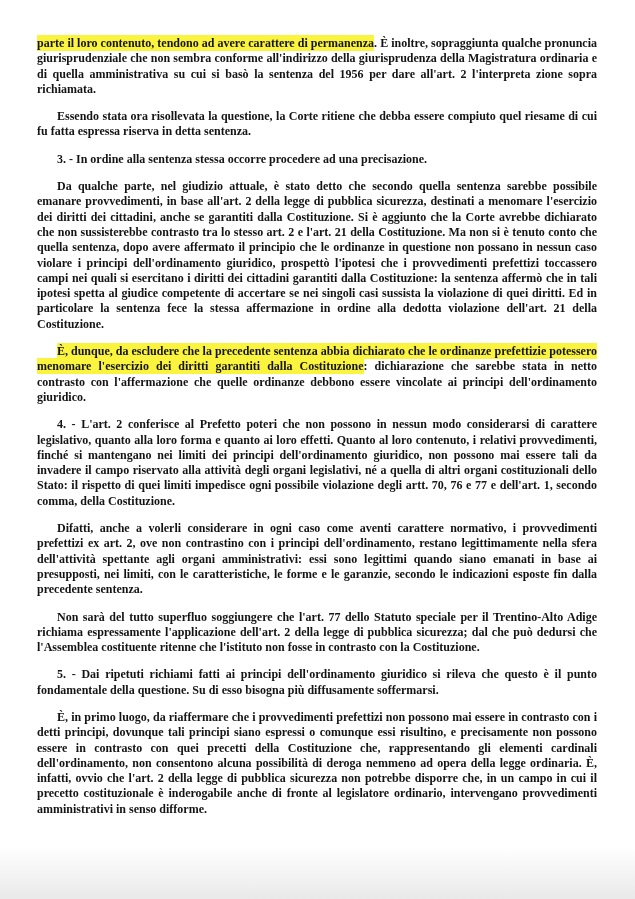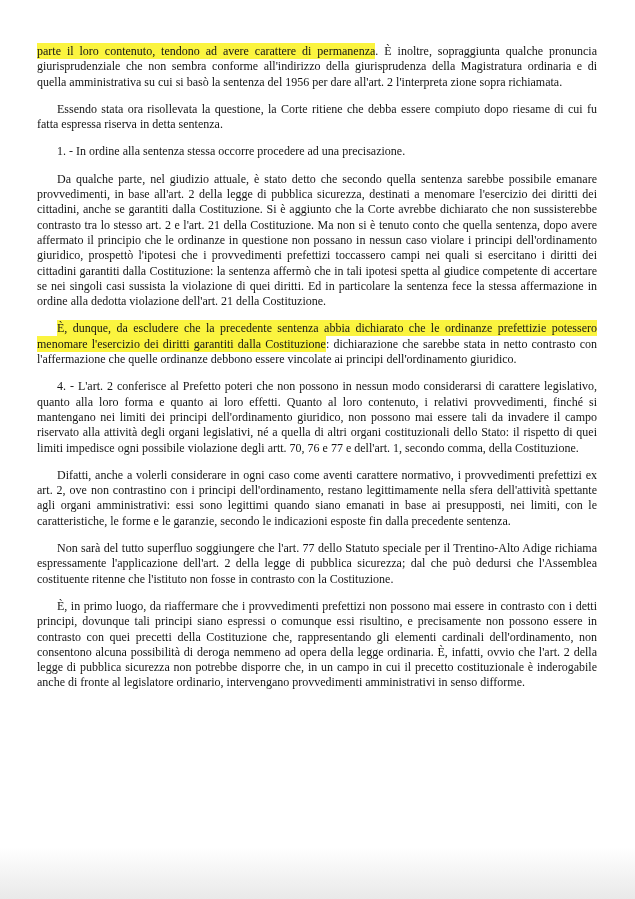--- a/index.html
+++ b/index.html
@@ -11,22 +11,23 @@
     background: #ffffff;
     font-family: "Liberation Serif", serif;
     font-size: 12px;
     line-height: 15.3px;
     color: #141414;
     padding: 32px 38px 0 37px;
     overflow: hidden;
   }
   .doc-body { width: 100%; }
   .para {
-    margin: 12px 0 12px 0;
+    margin: 4px 0 12px 0;
     text-align: justify;
+    font-weight: bold;
   }
   .para.indent { text-indent: 20px; }
   .seg { }
   .seg.hl {
     padding: 1px 0;
     box-decoration-break: clone;
     -webkit-box-decoration-break: clone;
   }
   .bottom-shade {
     position: absolute;
@@ -35,23 +36,24 @@
     background: linear-gradient(to bottom, rgba(233,233,233,0) 0%, #e9e9e9 100%);
     pointer-events: none;
   }
 </style>
 </head>
 <body>
 
 <div class="page" style="background-color: rgb(255, 255, 255); color: rgb(20, 20, 20);">
   <div class="doc-body" id="document-body">
       <p class="para"><span class="seg hl" style="background-color: rgb(251, 244, 63);">parte il loro contenuto, tendono ad avere carattere di permanenza</span><span class="seg">. È inoltre, sopraggiunta qualche pronuncia giurisprudenziale che non sembra conforme all'indirizzo della giurisprudenza della Magistratura ordinaria e di quella amministrativa su cui si basò la sentenza del 1956 per dare all'art. 2 l'interpreta zione sopra richiamata.</span></p>
-      <p class="para indent"><span class="seg">Essendo stata ora risollevata la questione, la Corte ritiene che debba essere compiuto dopo riesame di cui fu fatta espressa riserva in detta sentenza.</span></p>
-      <p class="para indent"><span class="seg">1. - In ordine alla sentenza stessa occorre procedere ad una precisazione.</span></p>
+      <p class="para indent"><span class="seg">Essendo stata ora risollevata la questione, la Corte ritiene che debba essere compiuto quel riesame di cui fu fatta espressa riserva in detta sentenza.</span></p>
+      <p class="para indent"><span class="seg">3. - In ordine alla sentenza stessa occorre procedere ad una precisazione.</span></p>
       <p class="para indent"><span class="seg">Da qualche parte, nel giudizio attuale, è stato detto che secondo quella sentenza sarebbe possibile emanare provvedimenti, in base all'art. 2 della legge di pubblica sicurezza, destinati a menomare l'esercizio dei diritti dei cittadini, anche se garantiti dalla Costituzione. Si è aggiunto che la Corte avrebbe dichiarato che non sussisterebbe contrasto tra lo stesso art. 2 e l'art. 21 della Costituzione. Ma non si è tenuto conto che quella sentenza, dopo avere affermato il principio che le ordinanze in questione non possano in nessun caso violare i principi dell'ordinamento giuridico, prospettò l'ipotesi che i provvedimenti prefettizi toccassero campi nei quali si esercitano i diritti dei cittadini garantiti dalla Costituzione: la sentenza affermò che in tali ipotesi spetta al giudice competente di accertare se nei singoli casi sussista la violazione di quei diritti. Ed in particolare la sentenza fece la stessa affermazione in ordine alla dedotta violazione dell'art. 21 della Costituzione.</span></p>
       <p class="para indent"><span class="seg hl" style="background-color: rgb(251, 244, 63);">È, dunque, da escludere che la precedente sentenza abbia dichiarato che le ordinanze prefettizie potessero menomare l'esercizio dei diritti garantiti dalla Costituzione</span><span class="seg">: dichiarazione che sarebbe stata in netto contrasto con l'affermazione che quelle ordinanze debbono essere vincolate ai principi dell'ordinamento giuridico.</span></p>
       <p class="para indent"><span class="seg">4. - L'art. 2 conferisce al Prefetto poteri che non possono in nessun modo considerarsi di carattere legislativo, quanto alla loro forma e quanto ai loro effetti. Quanto al loro contenuto, i relativi provvedimenti, finché si mantengano nei limiti dei principi dell'ordinamento giuridico, non possono mai essere tali da invadere il campo riservato alla attività degli organi legislativi, né a quella di altri organi costituzionali dello Stato: il rispetto di quei limiti impedisce ogni possibile violazione degli artt. 70, 76 e 77 e dell'art. 1, secondo comma, della Costituzione.</span></p>
       <p class="para indent"><span class="seg">Difatti, anche a volerli considerare in ogni caso come aventi carattere normativo, i provvedimenti prefettizi ex art. 2, ove non contrastino con i principi dell'ordinamento, restano legittimamente nella sfera dell'attività spettante agli organi amministrativi: essi sono legittimi quando siano emanati in base ai presupposti, nei limiti, con le caratteristiche, le forme e le garanzie, secondo le indicazioni esposte fin dalla precedente sentenza.</span></p>
       <p class="para indent"><span class="seg">Non sarà del tutto superfluo soggiungere che l'art. 77 dello Statuto speciale per il Trentino-Alto Adige richiama espressamente l'applicazione dell'art. 2 della legge di pubblica sicurezza; dal che può dedursi che l'Assemblea costituente ritenne che l'istituto non fosse in contrasto con la Costituzione.</span></p>
+      <p class="para indent"><span class="seg">5. - Dai ripetuti richiami fatti ai principi dell'ordinamento giuridico si rileva che questo è il punto fondamentale della questione. Su di esso bisogna più diffusamente soffermarsi.</span></p>
       <p class="para indent"><span class="seg">È, in primo luogo, da riaffermare che i provvedimenti prefettizi non possono mai essere in contrasto con i detti principi, dovunque tali principi siano espressi o comunque essi risultino, e precisamente non possono essere in contrasto con quei precetti della Costituzione che, rappresentando gli elementi cardinali dell'ordinamento, non consentono alcuna possibilità di deroga nemmeno ad opera della legge ordinaria. È, infatti, ovvio che l'art. 2 della legge di pubblica sicurezza non potrebbe disporre che, in un campo in cui il precetto costituzionale è inderogabile anche di fronte al legislatore ordinario, intervengano provvedimenti amministrativi in senso difforme.</span></p>
     </div>
   <div class="bottom-shade"></div>
 </div>
 
 </body></html>

